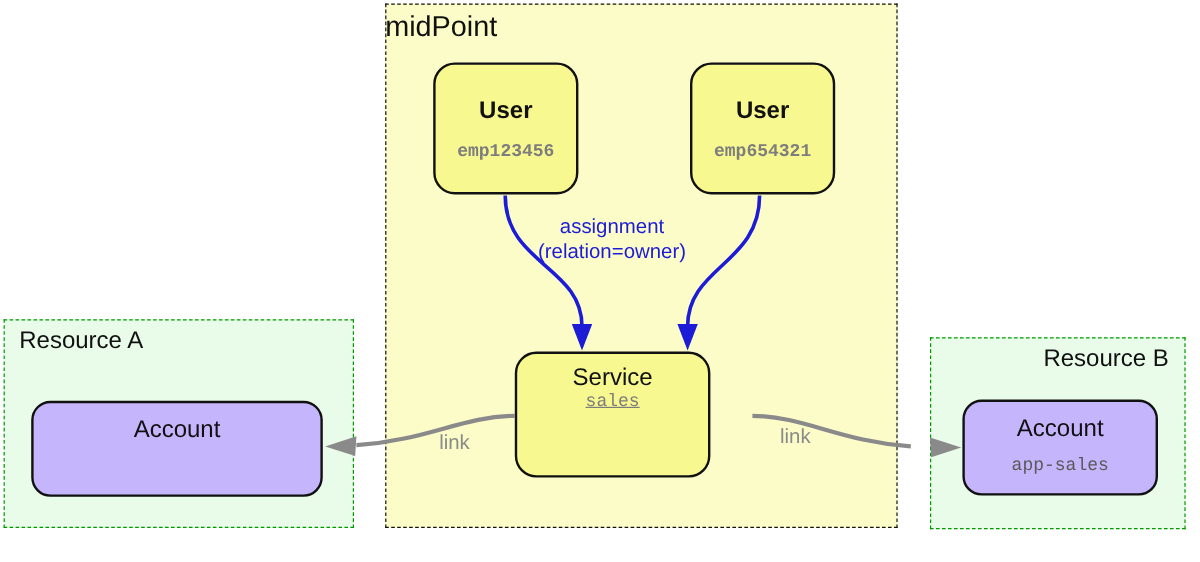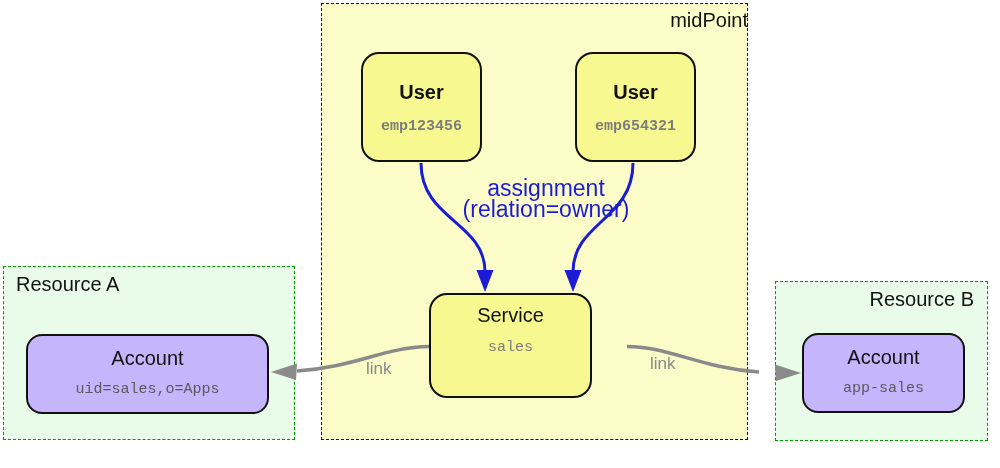--- a/index.html
+++ b/index.html
@@ -10,21 +10,21 @@
     font-family:"Liberation Sans", sans-serif;
     overflow:hidden;
   }
   
   .midpoint{
     position:absolute;left:321px;top:3px;width:427px;height:437px;
     background:#FCFCC9;border:1px dashed #111111;box-sizing:border-box;
   }
   .midpoint-title{
     position:absolute;left:321px;top:9px;width:427px;
-    text-align:right;font-size:20px;color:#111111;
+    text-align:left;font-size:24px;color:#111111;
   }
   .resource{
     position:absolute;background:#E9FBE9;border:1px dashed #009A00;box-sizing:border-box;
   }
   .resource-a{left:3px;top:266px;width:292px;height:174px;}
   .resource-b{left:775px;top:281px;width:213px;height:160px;}
   .resource-title{
     position:absolute;top:6px;font-size:20px;color:#111111;
   }
   .resource-a .resource-title{left:12px;}
@@ -42,26 +42,26 @@
   .service-node{left:429px;top:293px;width:163px;height:105px;padding-top:9px;}
   .account-node{background:#c4b5fd;border-radius:16px;border-width:2px;}
   .account-a{left:26px;top:334px;width:243px;height:80px;padding-top:11px;}
   .account-b{left:802px;top:333px;width:163px;height:80px;padding-top:11px;}
   .node-title{font-size:20px;line-height:22px;}
   .node-subtitle{font-style:italic;font-size:18px;line-height:20px;margin-top:8px;}
   .node-id{
     font-family:"Liberation Mono", monospace;
     font-size:15px;color:#7d7d7d;margin-top:15px;letter-spacing:0px;white-space:nowrap;
   }
-  .service-node .node-id{margin-top:13px;}
+  .service-node .node-id{margin-top:0;text-decoration:underline;}
   .account-node .node-id{color:#5a5a5a;margin-top:12px;}
   
   .assignment-label{
-    position:absolute;left:436px;top:178px;width:220px;
-    text-align:center;color:#1C1CD6;font-size:23px;line-height:21px;
+    position:absolute;left:400px;top:178px;width:220px;
+    text-align:center;color:#1C1CD6;font-size:17px;line-height:21px;
   }
   .link-label{
     position:absolute;color:#8a8a8a;font-size:17px;
   }
   .link-label-left{left:366px;top:359px;}
   .link-label-right{left:650px;top:354px;}
   
   #arrows{
     position:absolute;left:0;top:0;width:1000px;height:468px;
     pointer-events:none;z-index:5;
@@ -92,21 +92,20 @@
     <div class="node-id">emp654321</div>
   </div>
 
   <div class="node service-node">
     <div class="node-title">Service</div>
     <div class="node-id">sales</div>
   </div>
 
   <div class="node account-node account-a">
     <div class="node-title">Account</div>
-    <div class="node-id">uid=sales,o=Apps</div>
   </div>
   <div class="node account-node account-b">
     <div class="node-title">Account</div>
     <div class="node-id">app-sales</div>
   </div>
 
   <div class="assignment-label">
     <div>assignment</div>
     <div>(relation=owner)</div>
   </div>

